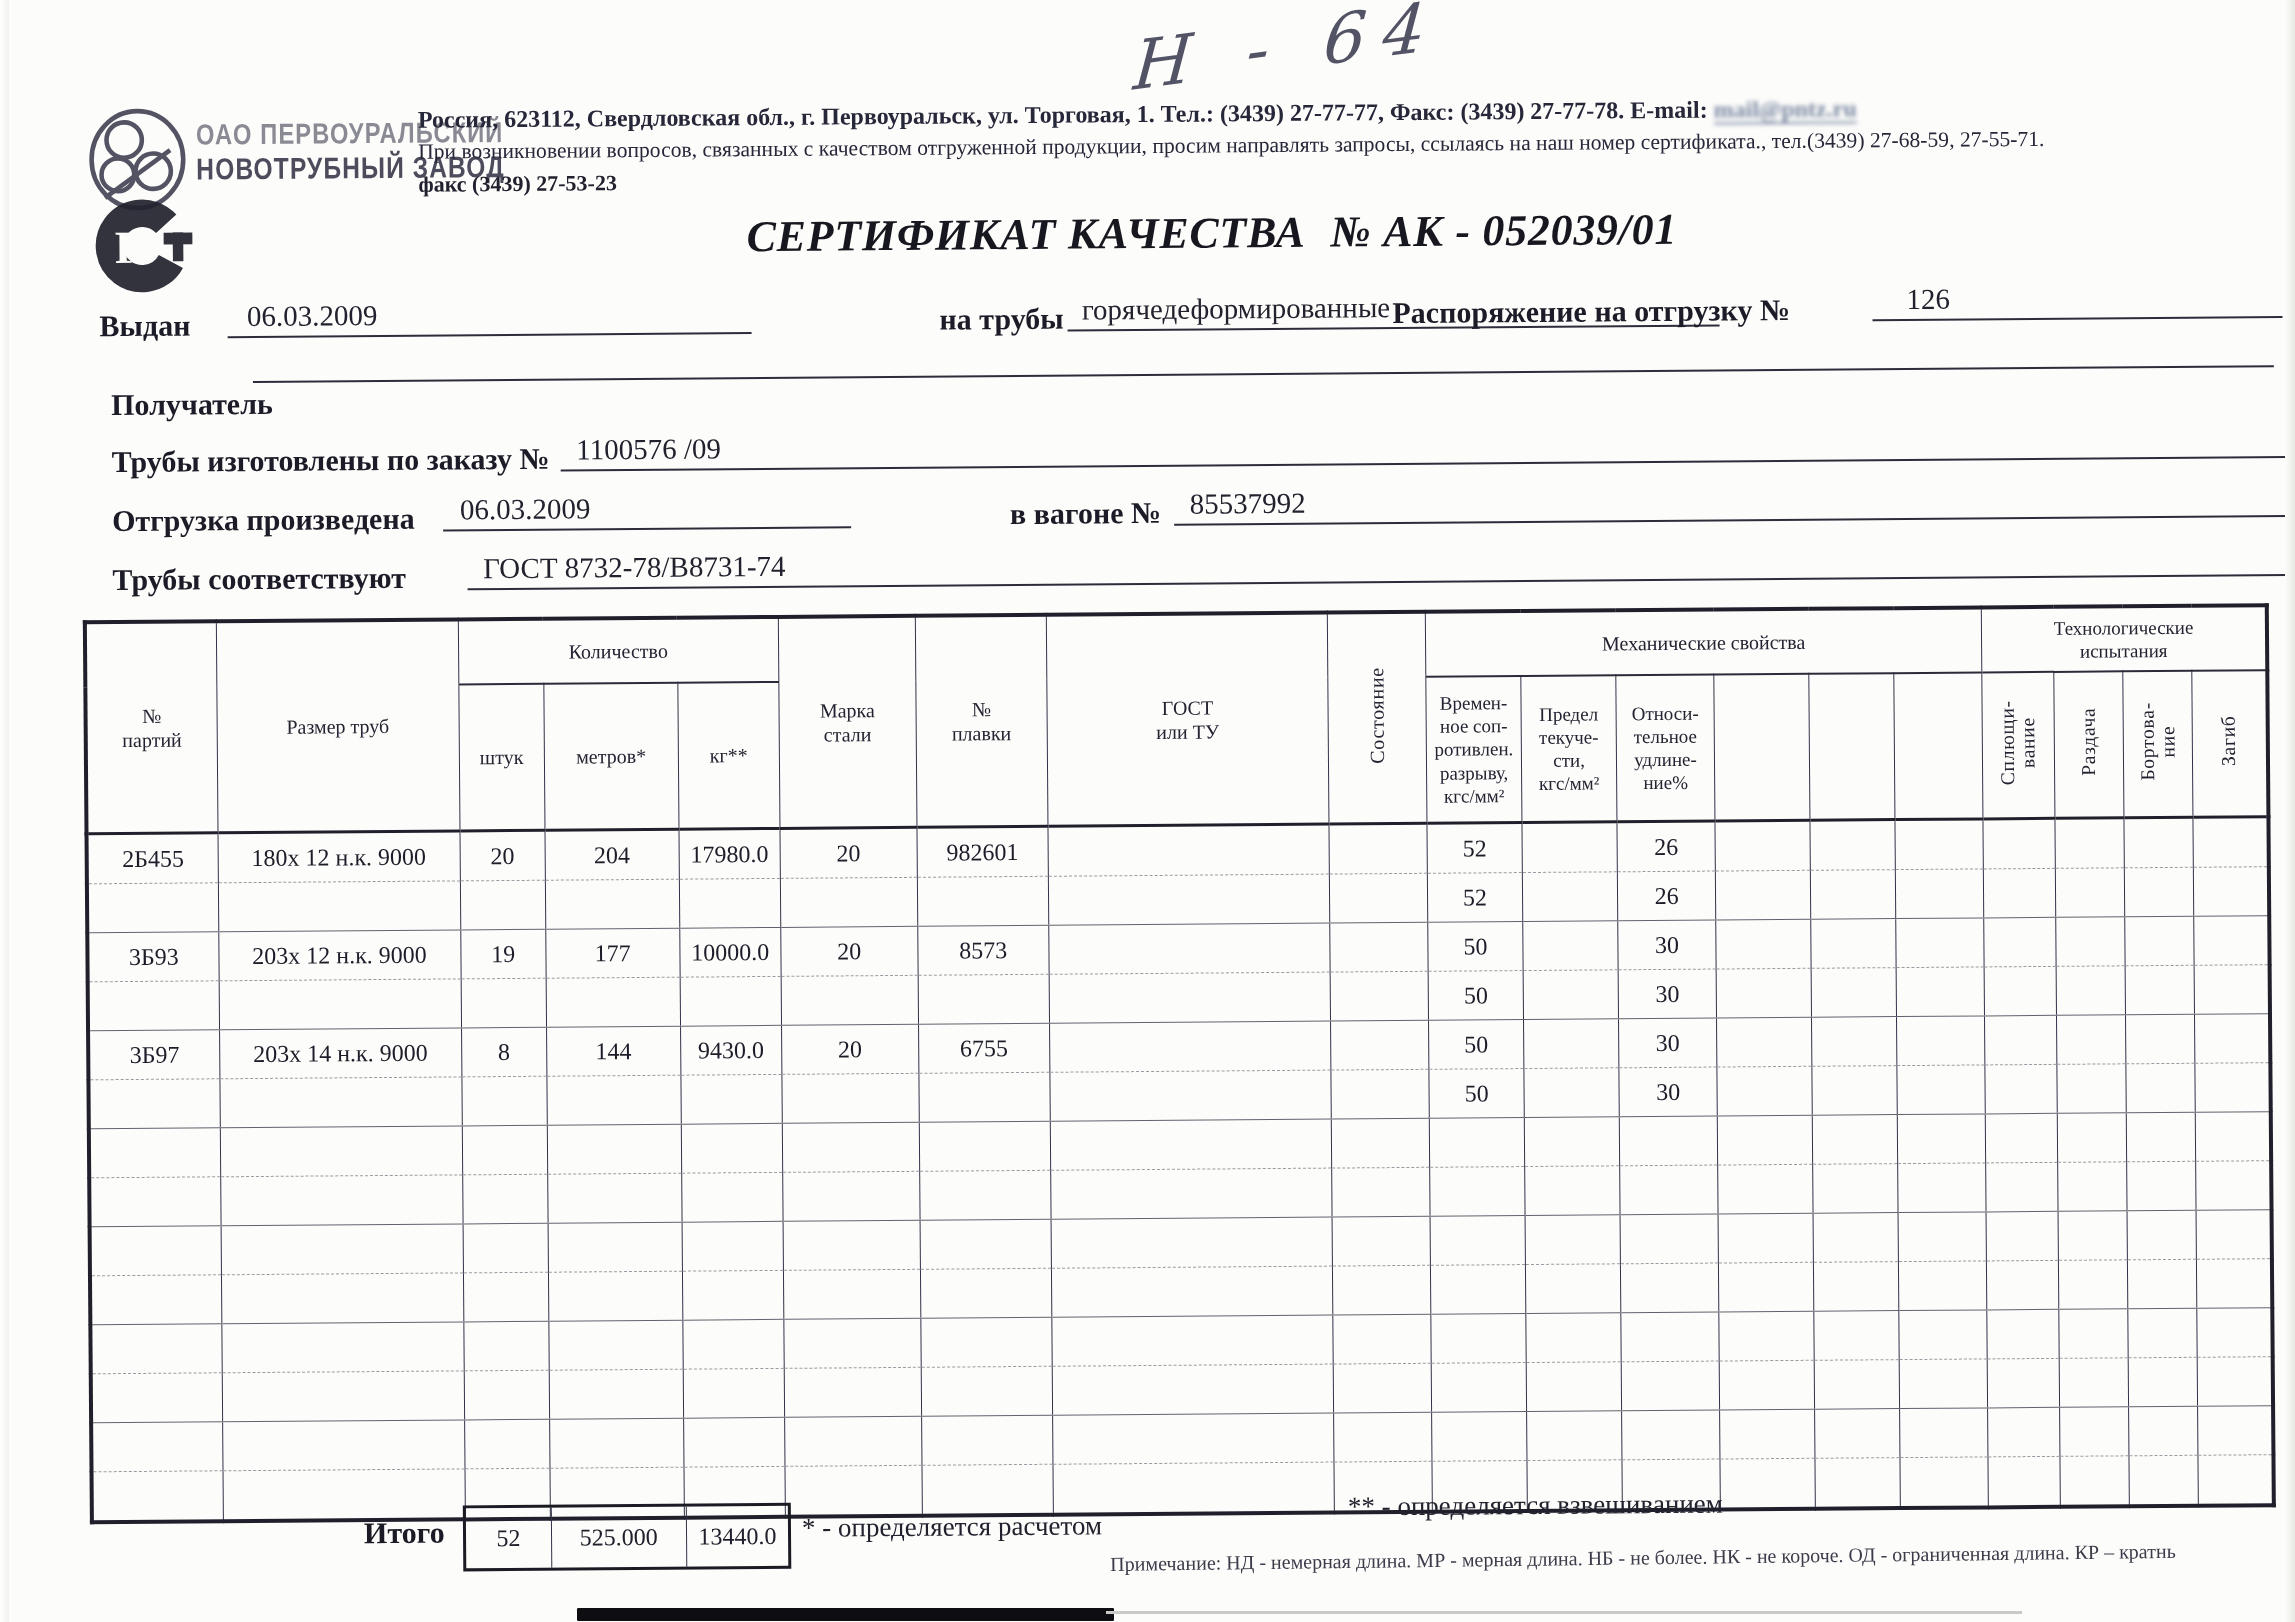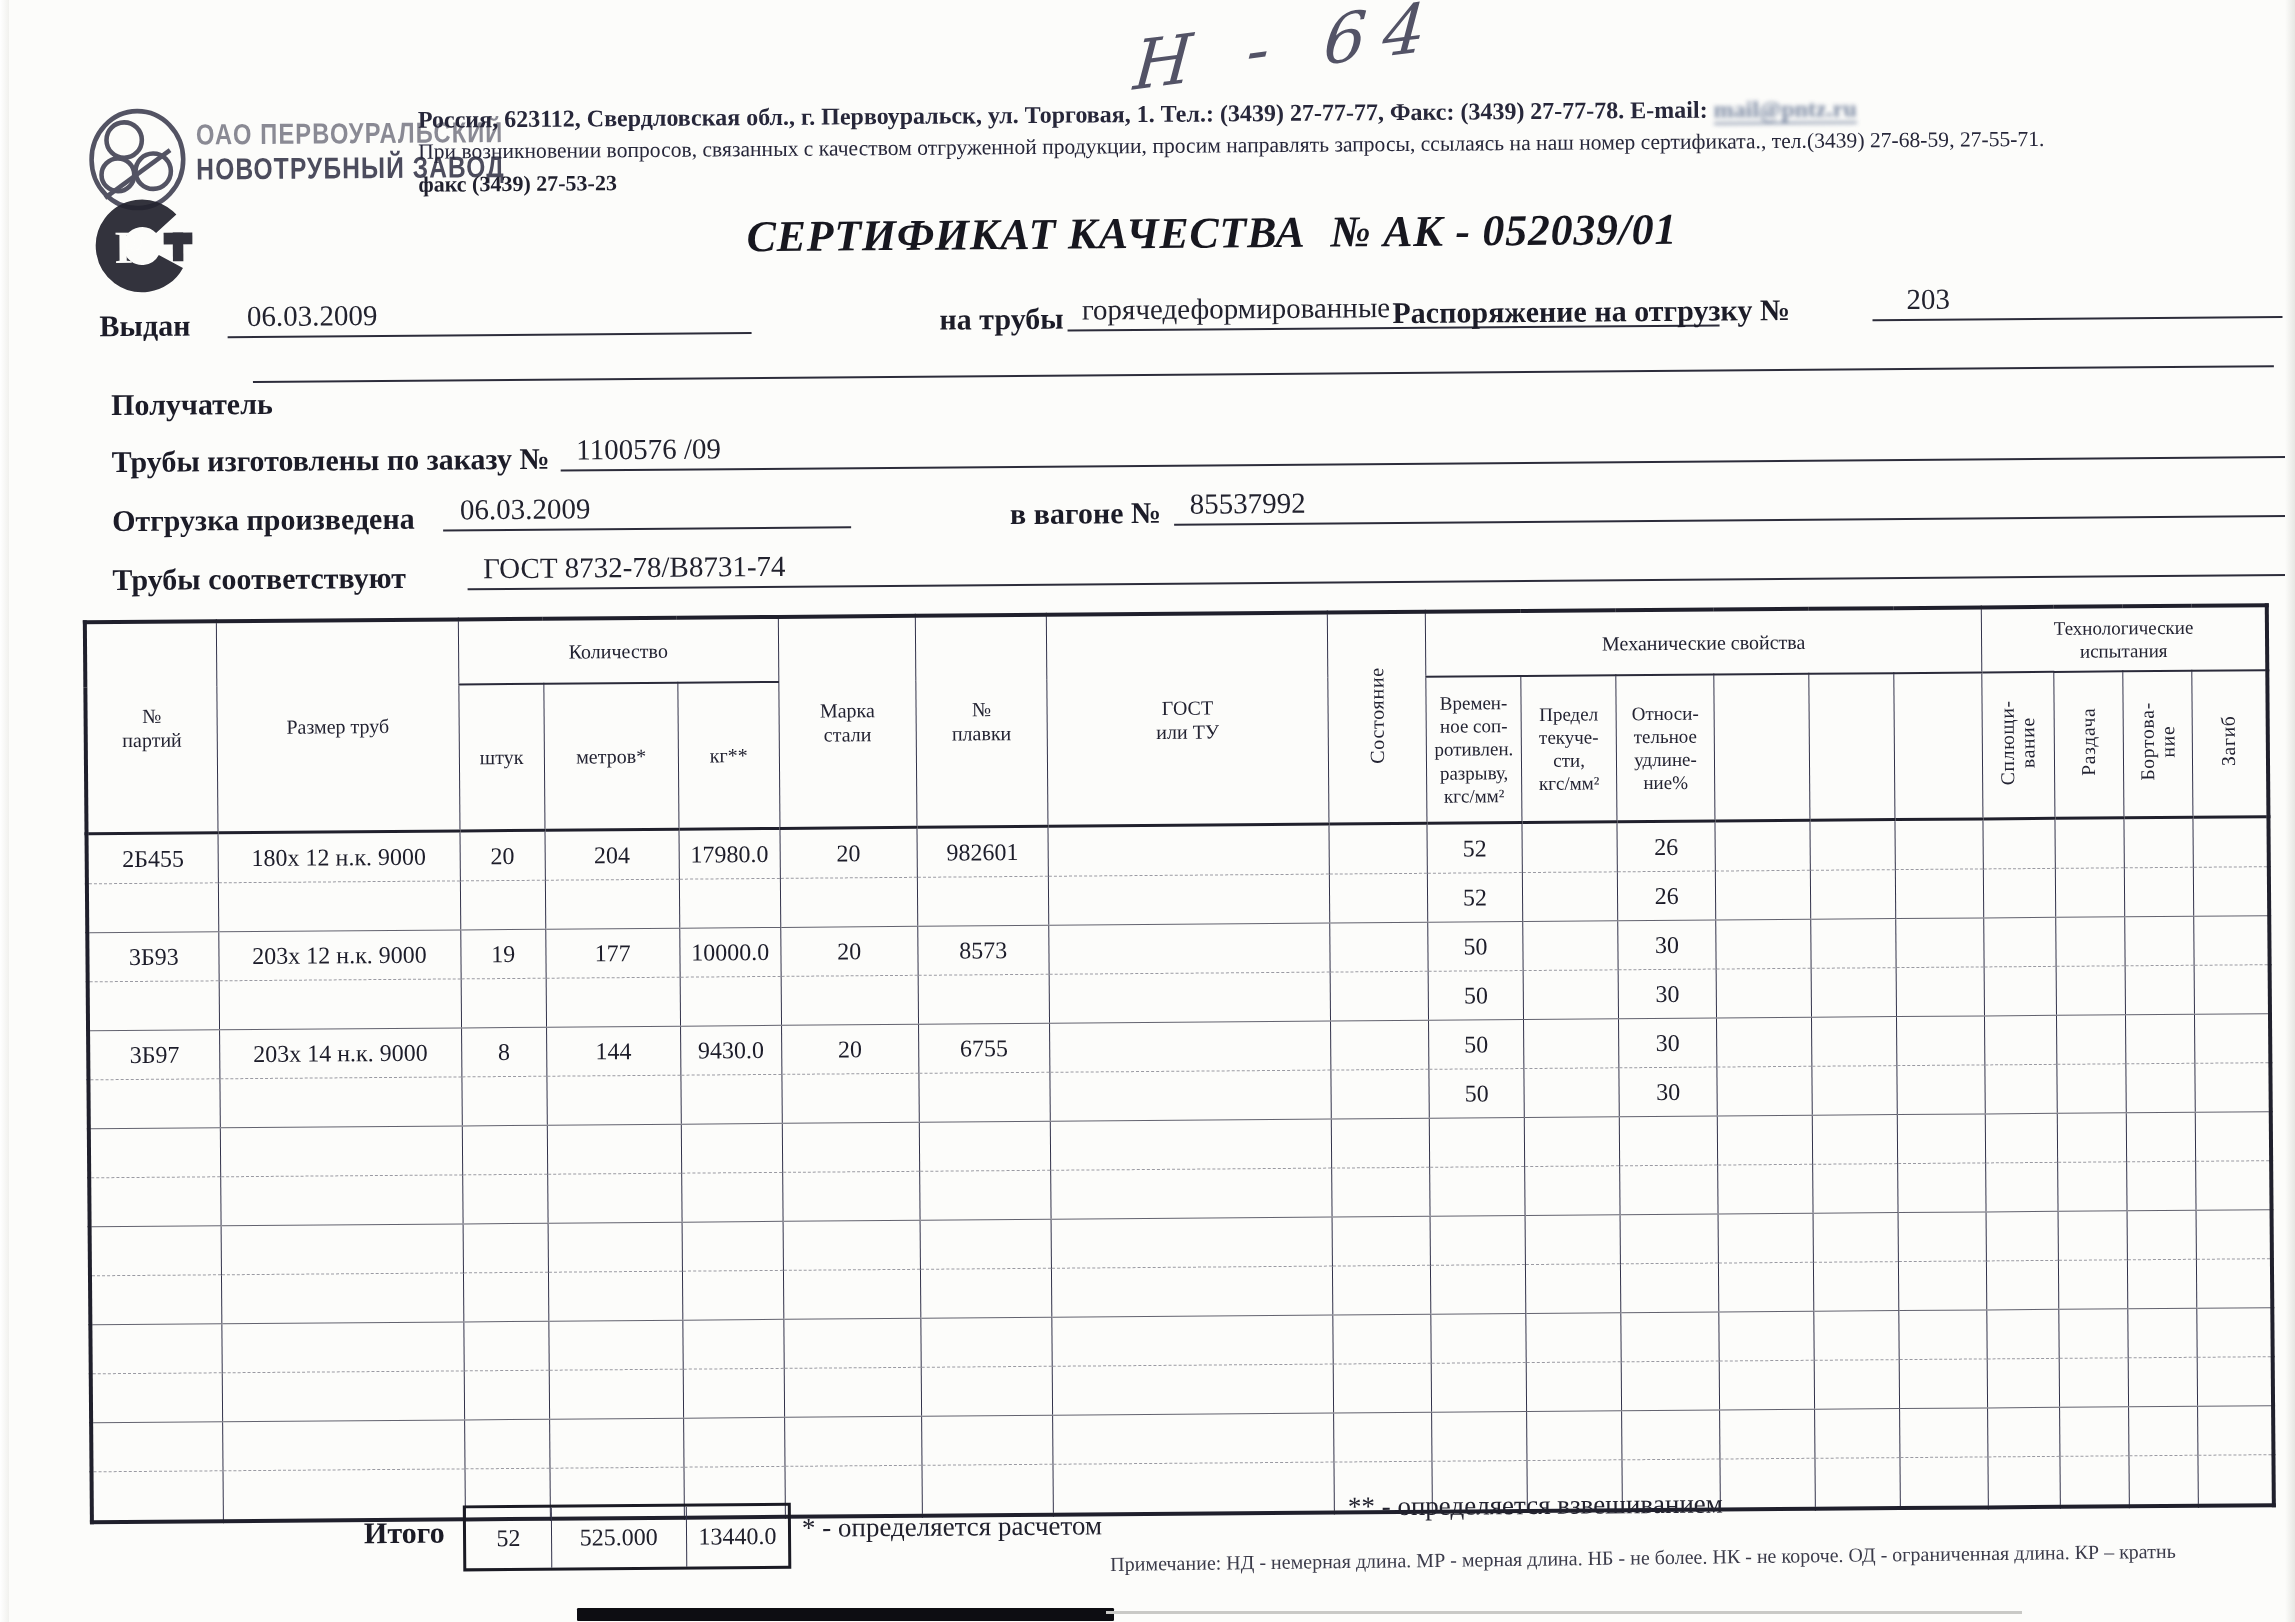--- a/index.html
+++ b/index.html
@@ -127,21 +127,21 @@
 
     <div class="abs title">
       <span>СЕРТИФИКАТ КАЧЕСТВА</span><span class="num">№  АК - 052039/01</span>
     </div>
 
     <div class="flabel" style="left:104px;top:301px;">Выдан</div>
     <div class="fval" style="left:232px;top:296px;width:504px;padding-left:19.6px;"><span>06.03.2009</span></div>
     <div class="flabel" style="left:908px;top:301px;margin-left:36px;">на трубы</div>
     <div class="fval" style="left:1072px;top:296px;width:638px;padding-left:14.4px;"><span>горячедеформированные</span></div>
     <div class="flabel" style="left:1397px;top:298px;">Распоряжение на отгрузку №</div>
-    <div class="fval" style="left:1877px;top:292px;width:376px;padding-left:34px;"><span>203</span></div>
+    <div class="fval" style="left:1877px;top:292px;width:376px;padding-left:34px;"><span>126</span></div>
 
     <div class="flabel" style="left:115px;top:380px;">Получатель</div>
     <div class="fval" style="left:257px;top:374px;width:2021px;"><span></span></div>
 
     <div class="flabel" style="left:115px;top:437px;">Трубы изготовлены по заказу №</div>
     <div class="fval" style="left:564px;top:432px;width:1721px;padding-left:15.7px;"><span>1100576  /09</span></div>
 
     <div class="flabel" style="left:115px;top:496px;">Отгрузка произведена</div>
     <div class="fval" style="left:446px;top:491px;width:391px;padding-left:17px;"><span>06.03.2009</span></div>
     <div class="flabel" style="left:1013px;top:496px;">в вагоне №</div>

